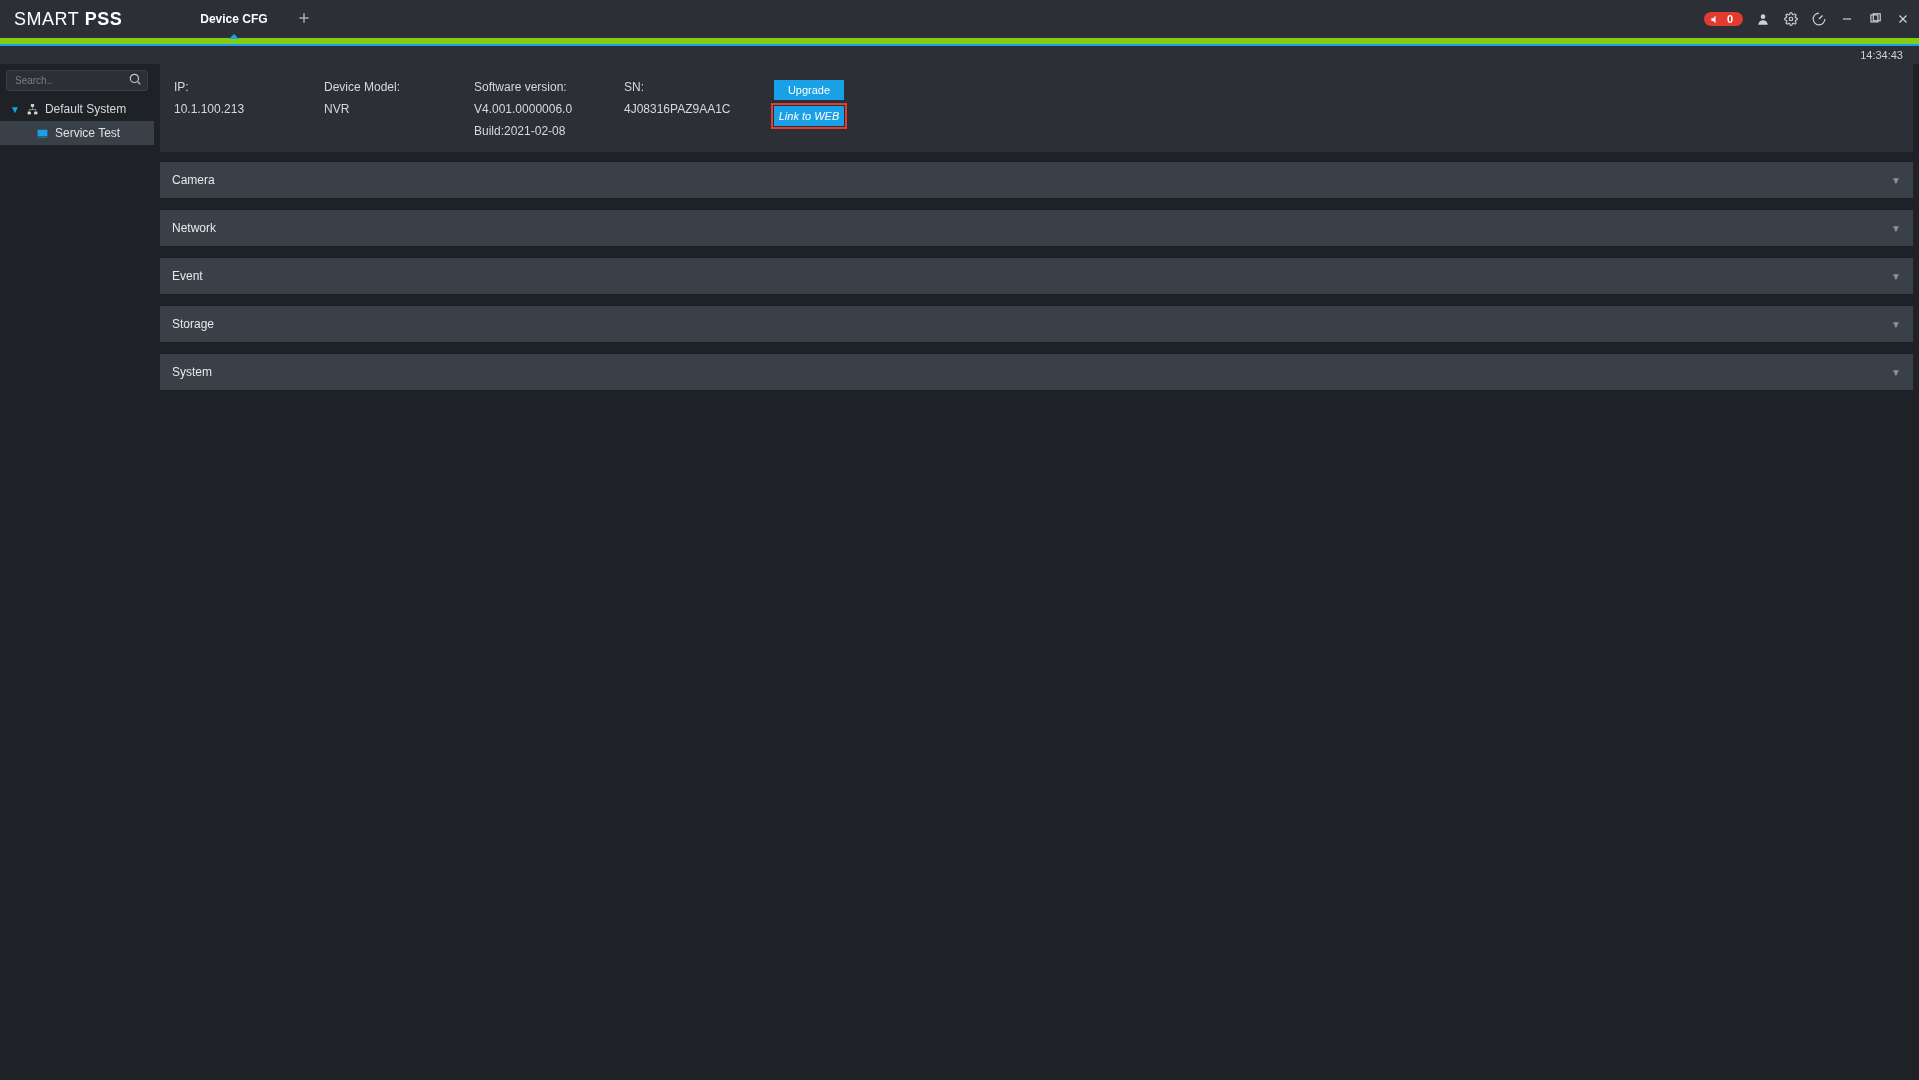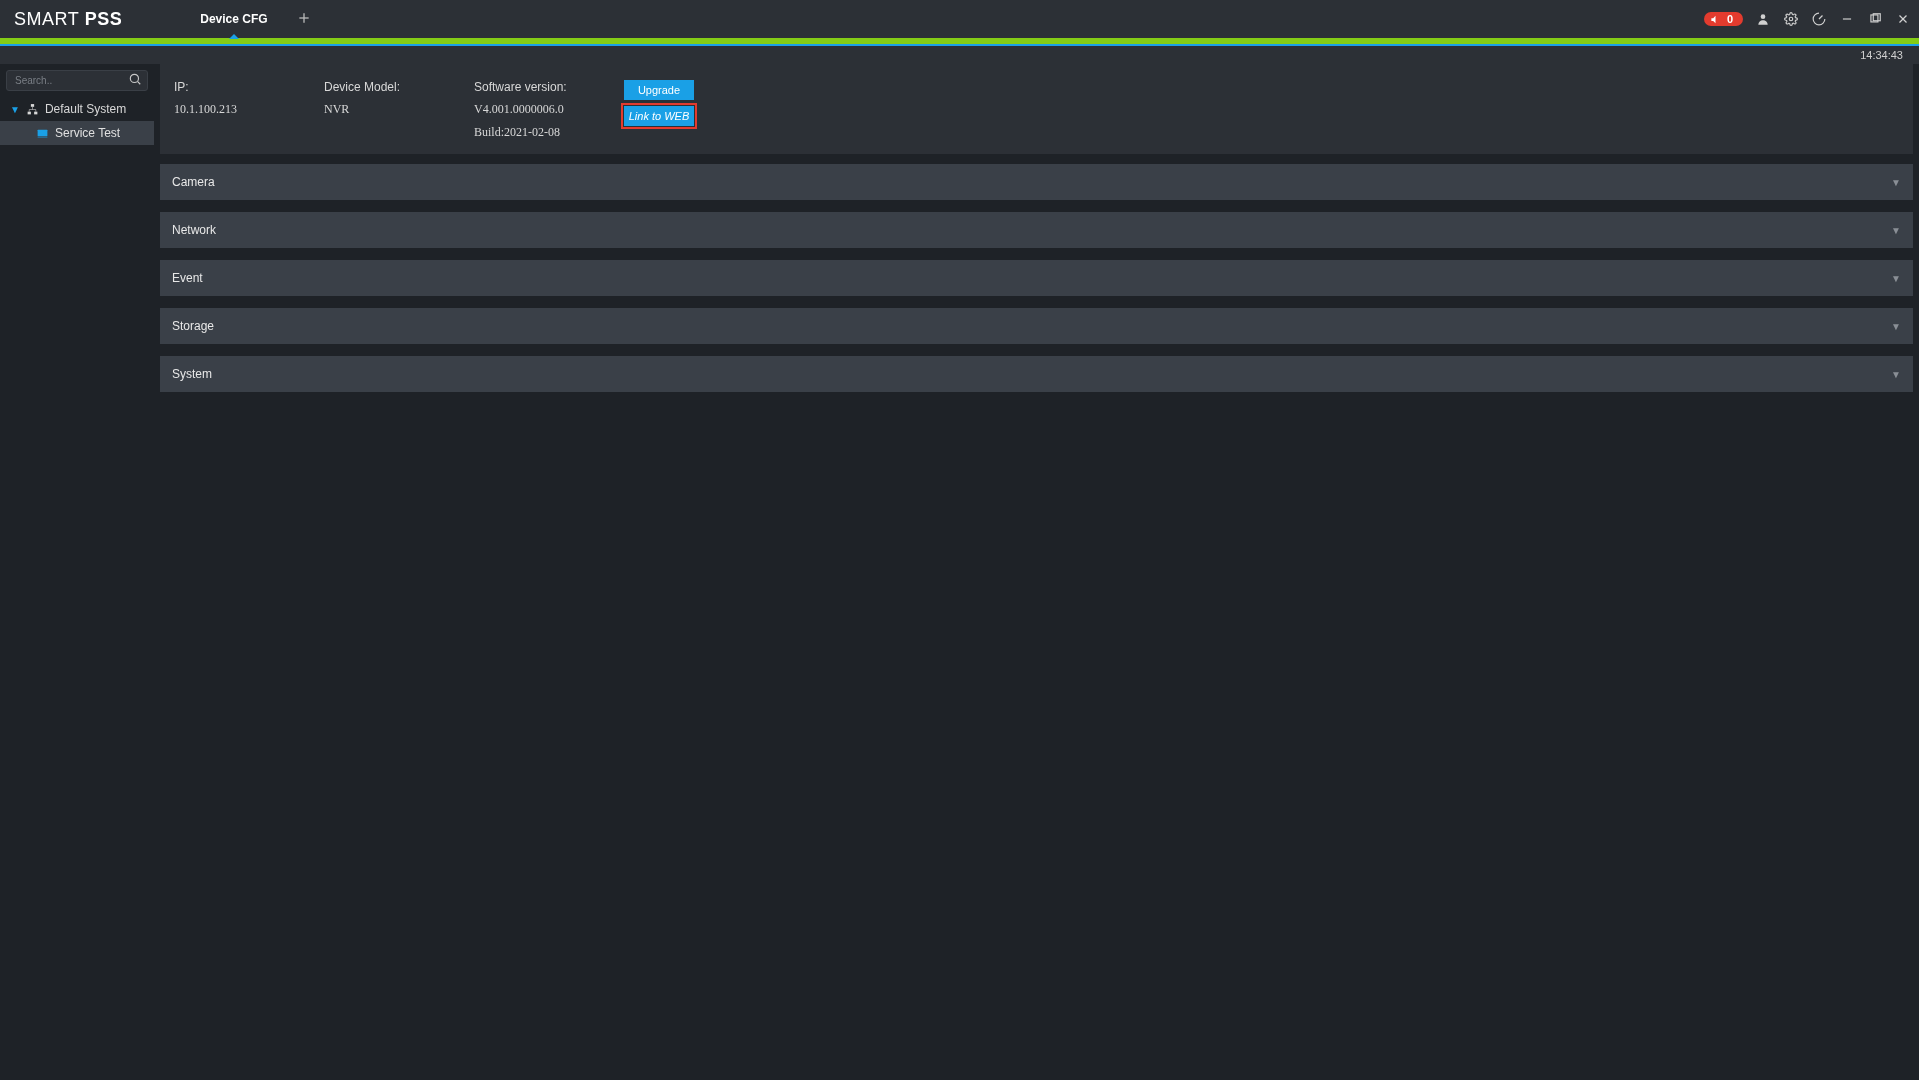--- a/index.html
+++ b/index.html
@@ -38,21 +38,21 @@
 
 .main { flex: 1; background: #1e2227; padding: 0 6px 6px 6px; overflow-y: auto; }
 .info-card { background: #2c3036; padding: 16px 14px 14px 14px; display: flex; gap: 0; margin-bottom: 10px; }
 .info-col { display: flex; flex-direction: column; gap: 8px; font-size: 12px; }
 .info-col.c1 { width: 150px; }
 .info-col.c2 { width: 150px; }
 .info-col.c3 { width: 150px; }
 .info-col.c4 { width: 150px; }
 .info-col.cbtn { margin-left: 0; display: flex; gap: 6px; }
 .info-label { color: #d8d8d8; }
-.info-val { color: #d8d8d8; font-family: Liberation Serif, serif; }
+.info-val { color: #d8d8d8; }
 .btn { width: 70px; height: 20px; background: #1aa0e6; color: #fff; border: none; font-size: 11px; cursor: pointer; display: flex; align-items: center; justify-content: center; }
 .btn.highlight { outline: 2px solid #e33b2e; outline-offset: 1px; font-style: italic; }
 
 .accordion { background: #3a4048; margin-bottom: 12px; height: 36px; display: flex; align-items: center; justify-content: space-between; padding: 0 12px; font-size: 12px; color: #e8e8e8; cursor: pointer; }
 .accordion .chev { color: #8a8f96; font-size: 10px; }
 </style>
 </head>
 <body>
 
 <div class="titlebar">
@@ -160,20 +160,24 @@
       </div>
       <div class="info-col c2">
         <div class="info-label">Device Model:</div>
         <div class="info-val">NVR</div>
       </div>
       <div class="info-col c3">
         <div class="info-label">Software version:</div>
         <div class="info-val">V4.001.0000006.0</div>
         <div class="info-val">Build:2021-02-08</div>
       </div>
+      <div class="info-col c4">
+        <div class="info-label">SN:</div>
+        <div class="info-val">4J08316PAZ9AA1C</div>
+      </div>
       <div class="info-col cbtn">
         <button class="btn">Upgrade</button>
         <button class="btn highlight">Link to WEB</button>
       </div>
     </div>
 
     <div class="accordion">
       <span>Camera</span>
       <span class="chev">▼</span>
     </div>

